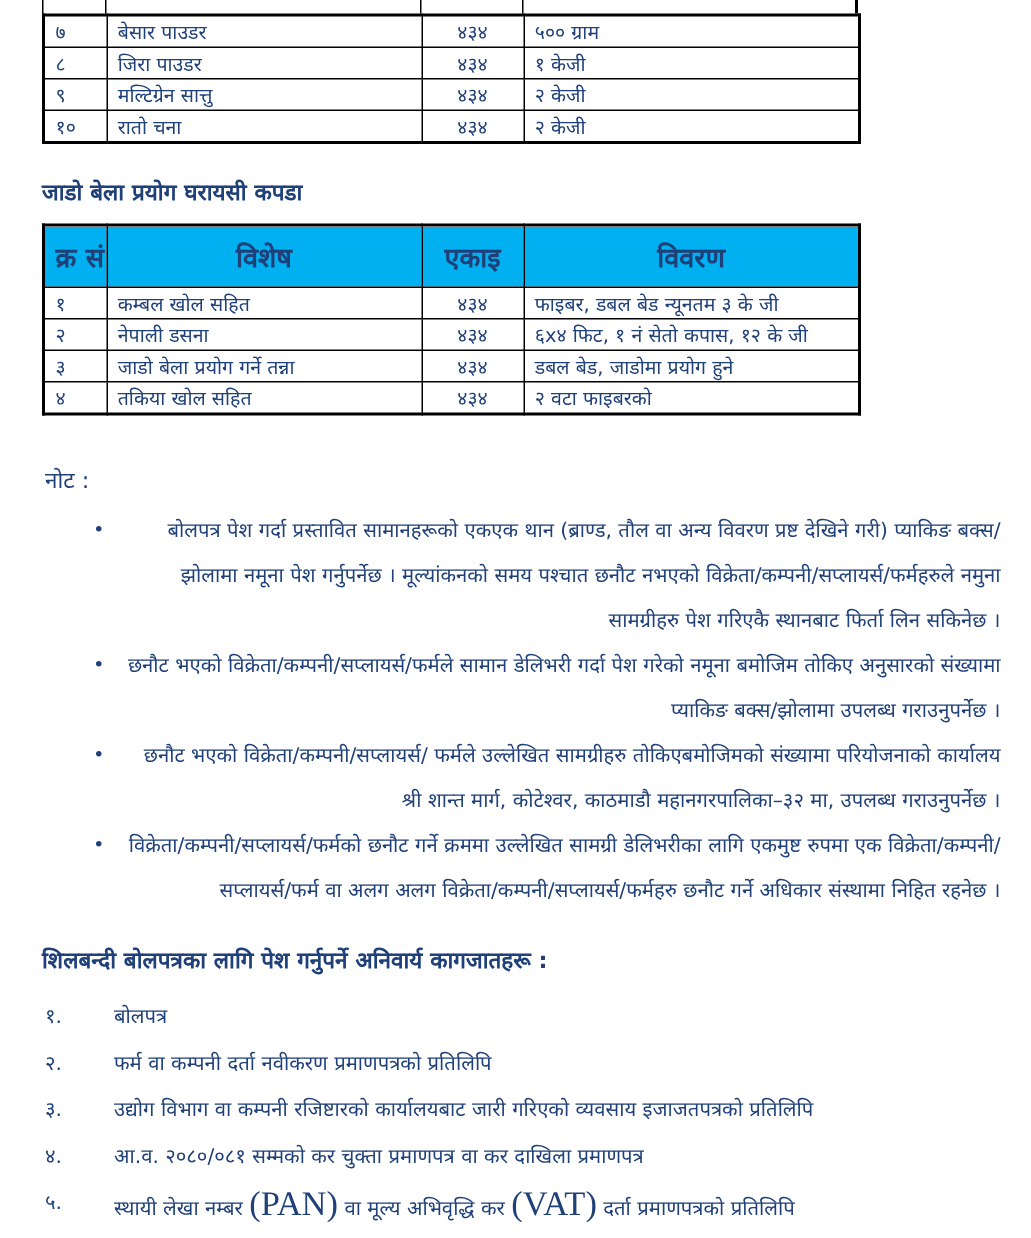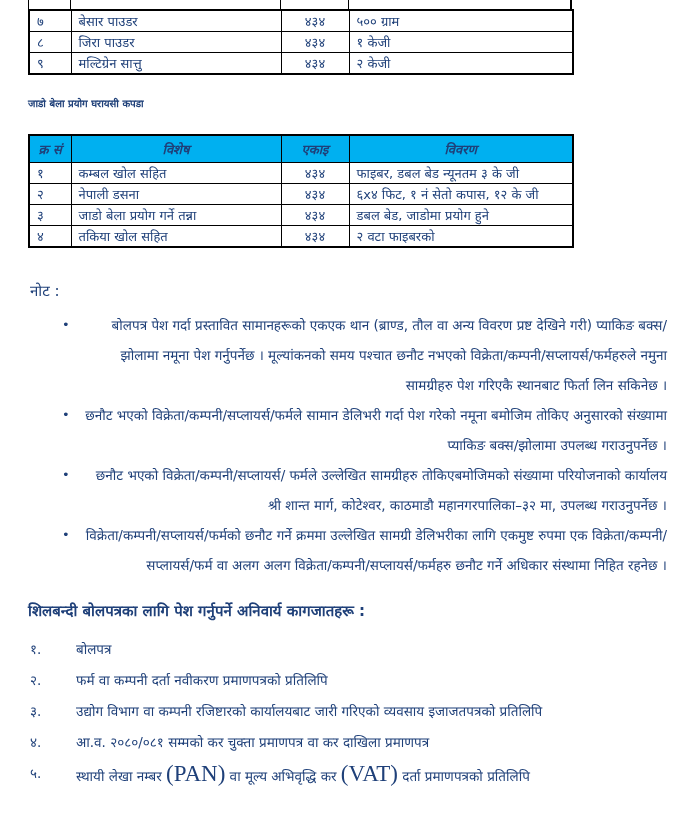--- a/index.html
+++ b/index.html
@@ -20,31 +20,31 @@
   .stub .c3 { width: 68px; } .stub .c4 { width: 224px; }
 
   table {
     border-collapse: collapse; table-layout: fixed;
     margin-left: 28px; width: 544px;
     border: 2px solid #000;
   }
   td, th { border: 1px solid #000; font-size: 13px; padding: 1px 7px; height: 21px; overflow: hidden; white-space: nowrap; }
   th {
     background: #00b0f0; text-align: center; font-weight: bold;
-    height: 27px; font-size: 13px; font-style: italic;
+    height: 41px; font-size: 18px;
   }
   .col-sn  { width: 42px; }
   .col-item{ width: 210px; }
   .col-unit{ width: 68px; }
   .col-desc{ width: 224px; }
   td.unit { text-align: center; }
 
   .sec-heading {
-    margin: 21px 0 24px 28px;
-    font-size: 10px; font-weight: bold;
+    margin: 21px 0 12px 28px;
+    font-size: 15px; font-weight: bold;
   }
   .notes-heading {
     margin: 32px 0 0 30px;
     font-size: 15px; font-weight: normal;
   }
   .bullets { margin: 10px 20px 0 62px; }
   .bullet-row { display: flex; }
   .bullet-dot { width: 19px; font-size: 13px; line-height: 30px; flex: none; }
   .bullet-text { flex: 1; font-size: 13.5px; line-height: 30px; text-align: right; }
 
@@ -86,20 +86,26 @@
       </tr>
       <tr>
         <td>८</td>
         <td>जिरा पाउडर</td>
         <td class="unit">४३४</td>
         <td>१ केजी</td>
       </tr>
       <tr>
         <td>९</td>
         <td>मल्टिग्रेन सात्तु</td>
+        <td class="unit">४३४</td>
+        <td>२ केजी</td>
+      </tr>
+      <tr>
+        <td>१०</td>
+        <td>रातो चना</td>
         <td class="unit">४३४</td>
         <td>२ केजी</td>
       </tr>
     </tbody>
   </table>
 
   <div class="sec-heading">जाडो बेला प्रयोग घरायसी कपडा</div>
 
   <table>
     <colgroup>

